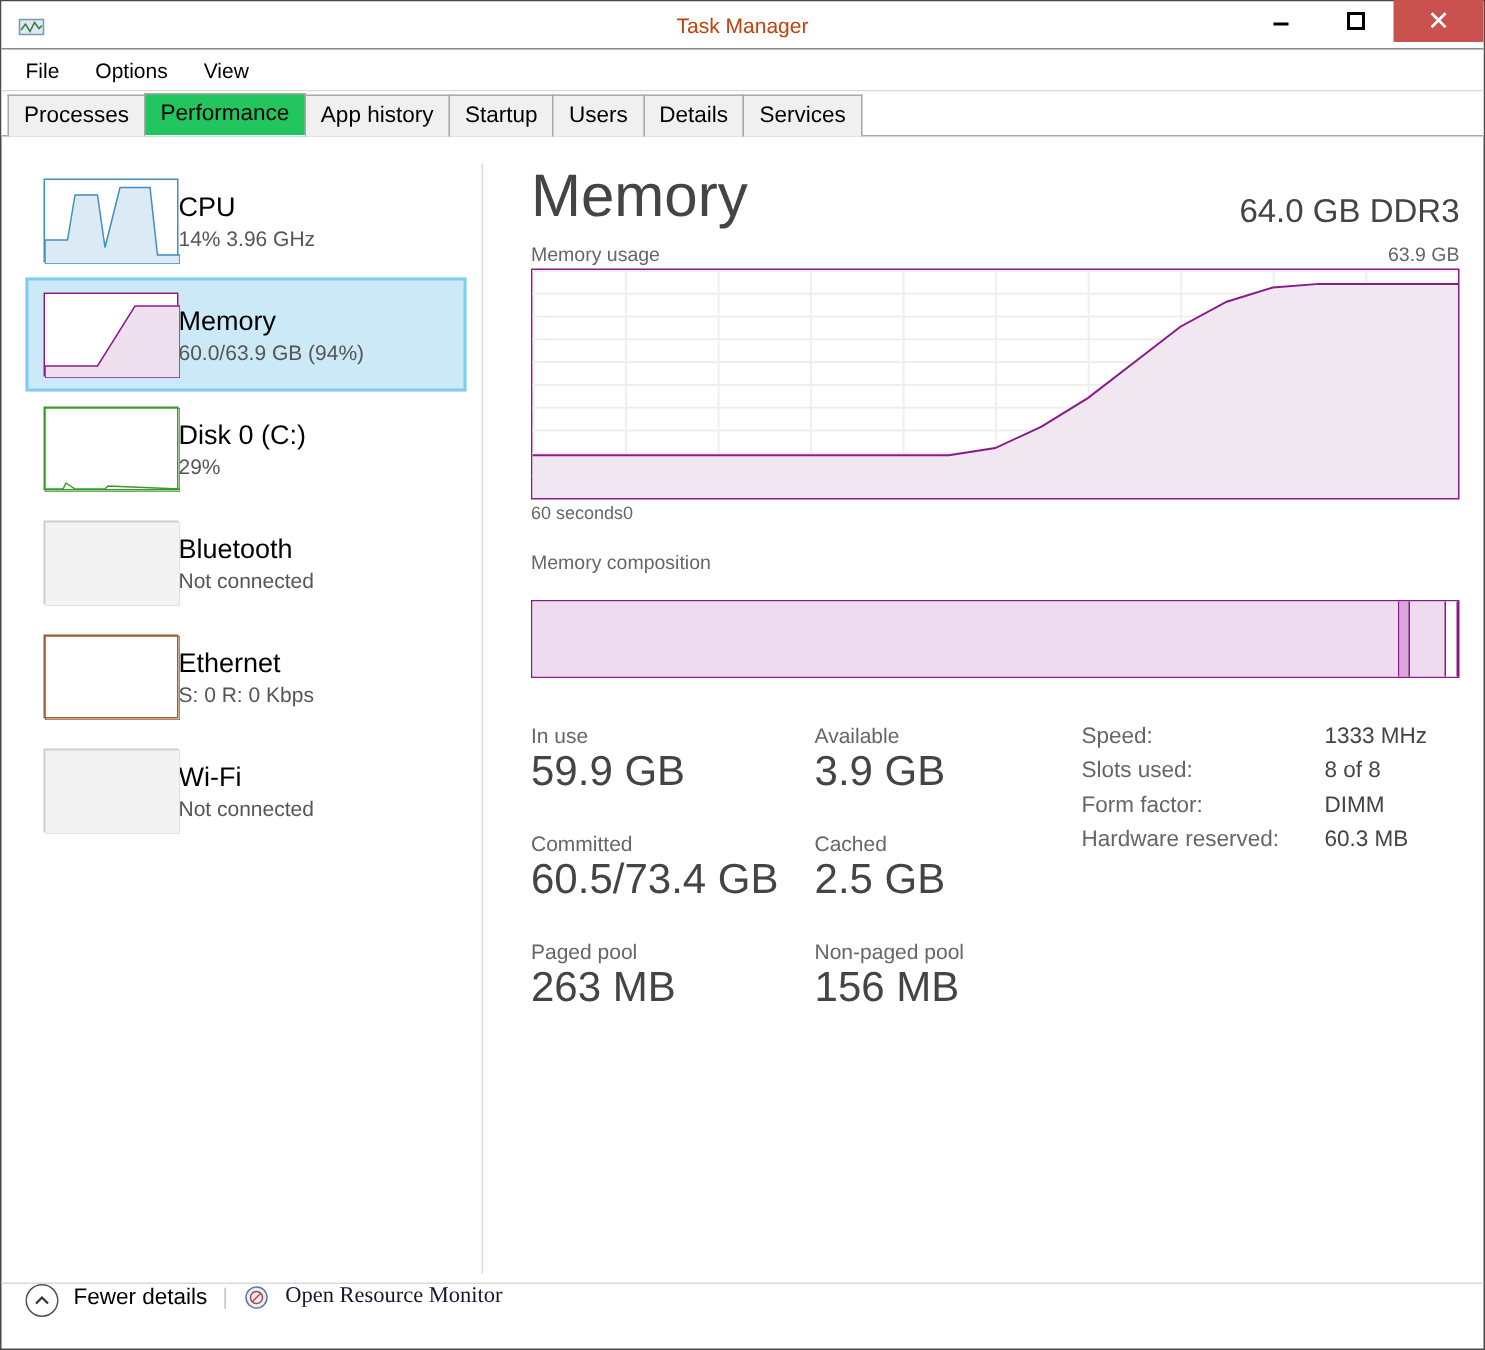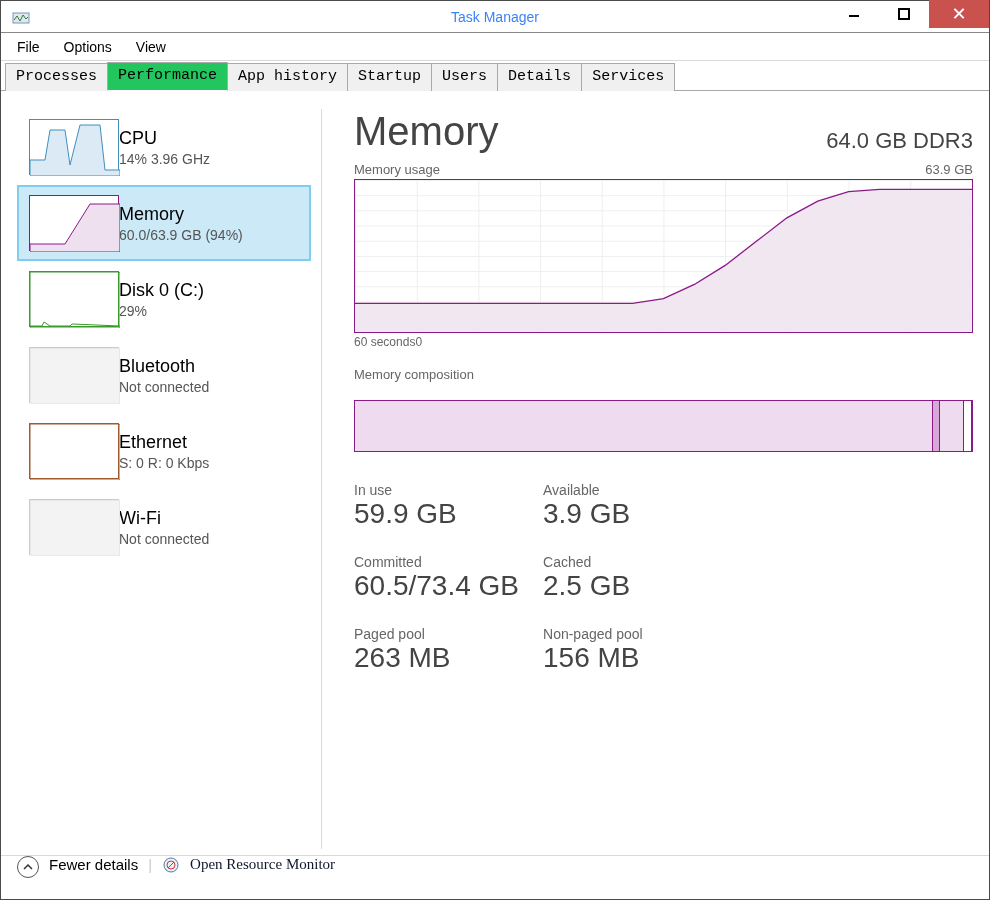--- a/index.html
+++ b/index.html
@@ -1,26 +1,26 @@
 <!DOCTYPE html>
 <html><head>
 <meta charset="utf-8">
 <style>
   * { box-sizing: border-box; margin: 0; padding: 0; }
   body { font-family: "Segoe UI", Arial, sans-serif; font-size: 13px; background: #999; width: 990px; height: 900px; overflow: hidden; }
   .window { position: relative; width: 990px; height: 900px; background: #fff; border: 1px solid #4a4a4a; display: flex; flex-direction: column; }
   .titlebar { height: 32px; background: #fff; display: flex; align-items: center; border-bottom: 1px solid #888; position: relative; }
   .titlebar-icon { width: 28px; height: 28px; margin-left: 6px; display:flex; align-items:center; justify-content:center;}
-  .titlebar-title { position:absolute; left:50%; transform:translateX(-50%); font-size: 14px; color: #3b82f6; }
+  .titlebar-title { position:absolute; left:50%; transform:translateX(-50%); font-size: 14px; color: #c2410c; }
   .win-controls { margin-left:auto; display:flex; height:100%; }
   .win-btn { width: 50px; height: 28px; display:flex; align-items:center; justify-content:center; font-size:14px; font-family: Arial; color:#000; margin-top:-1px;}
   .win-btn.close { background:#c9524f; color:#fff; width:60px; font-size:18px; font-weight:300;}
   .menubar { height: 28px; display:flex; align-items:center; padding: 0 6px; gap: 4px; border-bottom: 1px solid #d9d9d9; background:#fff;}
   .menu-item { padding: 4px 10px; font-size:14px; cursor:default;}
-  .tab-strip { display:flex; align-items:flex-end; background:#fff; border-bottom: 1px solid #a8a8a8; padding-left: 4px; height: 30px; font-family: Liberation Mono, monospace;}
+  .tab-strip { display:flex; align-items:flex-end; background:#fff; border-bottom: 1px solid #a8a8a8; padding-left: 4px; height: 30px;}
   .tab { padding: 4px 10px 6px; font-size: 15px; border: 1px solid #a9a9a9; border-bottom: none; background:#f0f0f0; margin-right:-1px; position:relative; top:1px; cursor:default;}
   .tab.active { background:#22c55e; border-bottom: 1px solid #fff; z-index:2;}
   .content { flex:1; display:flex; padding: 18px 16px 6px 16px; gap: 14px; overflow:hidden;}
   .sidebar { width: 305px; display:flex; flex-direction:column; gap:0; border-right: 1px solid #d9d9d9; padding-right: 10px;}
   .panel { flex:1; padding-left: 18px; display:flex; flex-direction:column;}
   .sb-item { display:flex; align-items:center; padding: 8px 10px; border: 2px solid transparent; cursor:default;}
   .sb-item.selected { background:#cbe9f7; border: 2px solid #7fcef0; }
   .sb-thumb { width: 90px; height: 56px; border: 1px solid #999; position:relative; background:#fff;}
   .sb-text .sb-title { font-size: 18px; color:#000; margin-bottom:2px;}
   .sb-text .sb-sub { font-size: 14px; color:#555;}
@@ -204,20 +204,38 @@
           </div>
           <div class="stat">
             <div class="label">Paged pool</div>
             <div class="value">263 MB</div>
           </div>
           <div class="stat">
             <div class="label">Non-paged pool</div>
             <div class="value">156 MB</div>
           </div>
         </div>
+        <div class="stats-right">
+          <div class="row">
+              <span class="k">Speed:</span>
+              <span class="v">1333 MHz</span>
+            </div>
+          <div class="row">
+              <span class="k">Slots used:</span>
+              <span class="v">8 of 8</span>
+            </div>
+          <div class="row">
+              <span class="k">Form factor:</span>
+              <span class="v">DIMM</span>
+            </div>
+          <div class="row">
+              <span class="k">Hardware reserved:</span>
+              <span class="v">60.3 MB</span>
+            </div>
+        </div>
       </div>
     </div>
   </div>
 
   <div class="footer">
     <div class="circle-btn">
       <svg width="10" height="10">
           <polyline points="1,7 5,3 9,7" fill="none" stroke="#333" stroke-width="1.5"></polyline>
         </svg>
     </div>

